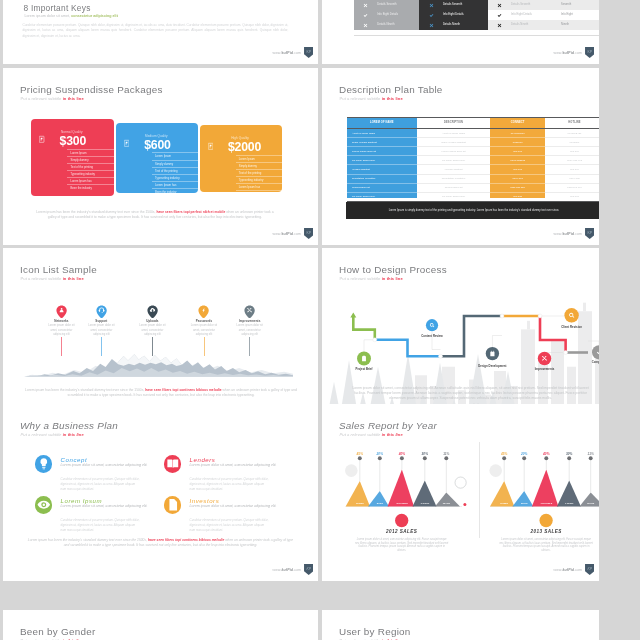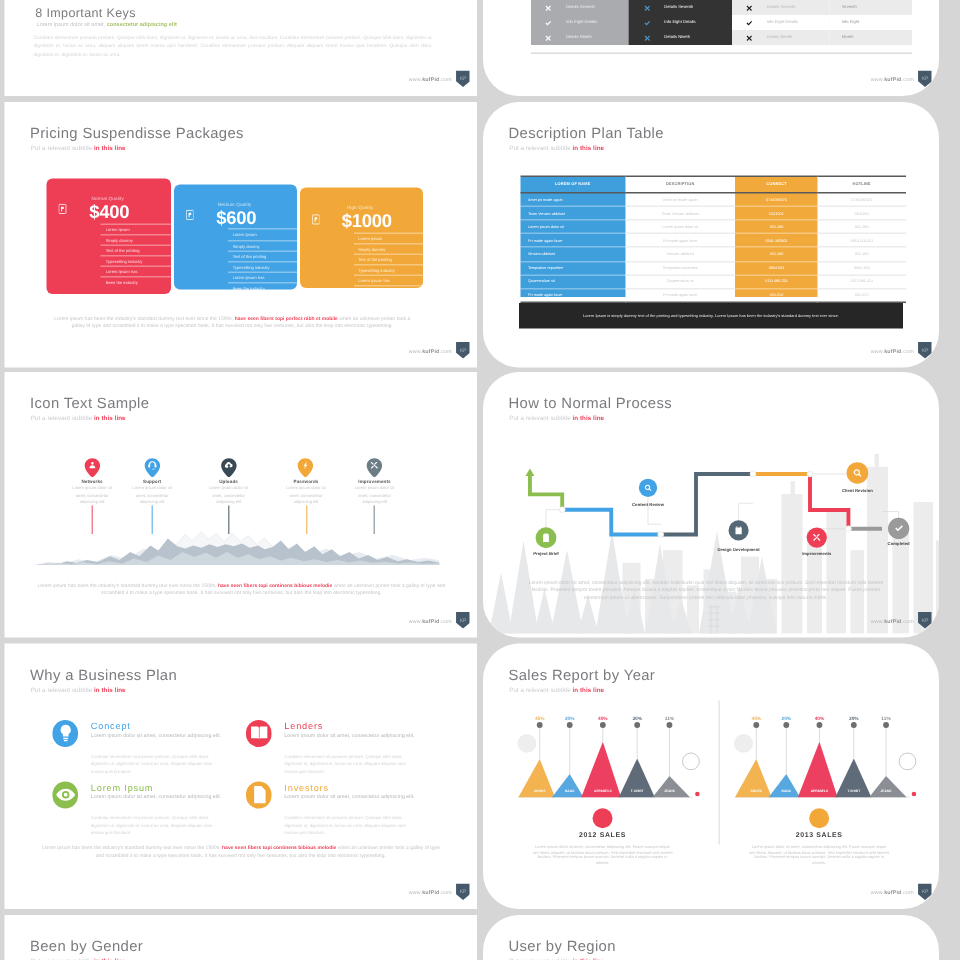--- a/index.html
+++ b/index.html
@@ -2,25 +2,25 @@
 <html><head>
 <meta charset="utf-8">
 <style>
   html,body{margin:0;padding:0;}
   body{width:640px;height:640px;overflow:hidden;background:#d6d6d6;
        font-family:"Liberation Sans",sans-serif;-webkit-font-smoothing:antialiased;}
   .grid{position:absolute;left:0;top:0;width:640px;height:640px;}
   .slide{position:absolute;background:#fff;overflow:hidden;}
   
   .c0{left:3px;width:315px;}
-  .c1{left:322px;width:304px;border-radius:24px;}
+  .c1{left:322px;width:277px;}
   .r0{top:-113px;height:177px;}
   .r1{top:68px;height:177px;}
   .r2{top:248px;height:177px;}
-  .r3{top:429px;height:177px;}
+  .r3{top:404px;height:177px;font-style:italic;}
   .r4{top:610px;height:177px;}
 
   
   .title{position:absolute;left:17px;top:16.4px;font-size:9.9px;color:#7b7c7f;font-weight:400;
          letter-spacing:0.25px;white-space:nowrap;}
   .subtitle{position:absolute;left:17.5px;top:28.2px;font-size:4.15px;color:#c9cacc;white-space:nowrap;letter-spacing:0.05px;}
   .subtitle b{color:#ee3e55;font-weight:700;}
   .footer{position:absolute;right:16.8px;bottom:9.2px;font-size:3.55px;color:#b6b8bb;letter-spacing:0.12px;}
   .footer .dom{color:#8e9194;font-weight:700;}
   .shield{position:absolute;right:5px;bottom:6.1px;width:9.4px;height:11px;}
@@ -210,21 +210,21 @@
 
   <div class="slide c0 r1">
     <div class="title">Pricing Suspendisse Packages</div>
     <div class="subtitle"><span>Put a relevant subtitle </span><b>in this line</b></div>
     <div class="pcard pc0">
       <svg class="pc-ico" viewBox="0 0 24 30">
           <rect x="1" y="1" width="22" height="28" rx="2" fill="none" stroke="#fff" stroke-width="2.4"></rect>
           <path d="M8 8 h8 v7 h-5 v7 h-3 z" fill="#fff"></path>
         </svg>
       <div class="pc-tier">Normal Quality</div>
-      <div class="pc-price">$400</div>
+      <div class="pc-price">$300</div>
       <ul class="pc-list">
         <li>Lorem Ipsum</li>
         <li>Simply dummy</li>
         <li>Text of the printing</li>
         <li>Typesetting industry</li>
         <li>Lorem Ipsum has</li>
         <li>Been the industry</li>
       </ul>
     </div>
     <div class="pcard pc1">
@@ -242,21 +242,21 @@
         <li>Lorem Ipsum has</li>
         <li>Been the industry</li>
       </ul>
     </div>
     <div class="pcard pc2">
       <svg class="pc-ico" viewBox="0 0 24 30">
           <rect x="1" y="1" width="22" height="28" rx="2" fill="none" stroke="#fff" stroke-width="2.4"></rect>
           <path d="M8 8 h8 v7 h-5 v7 h-3 z" fill="#fff"></path>
         </svg>
       <div class="pc-tier">High Quality</div>
-      <div class="pc-price">$1000</div>
+      <div class="pc-price">$2000</div>
       <ul class="pc-list">
         <li>Lorem Ipsum</li>
         <li>Simply dummy</li>
         <li>Text of the printing</li>
         <li>Typesetting industry</li>
         <li>Lorem Ipsum has</li>
         <li>Been the industry</li>
       </ul>
     </div>
     <div class="lorem pricing-note"><span>Lorem ipsum has been the industry's standard dummy text ever since the 1500s, </span><span class="hl">have seen fibers topi perfect nibh et mobile</span><span> when an unknown printer took a galley of type and scrambled it to make a type specimen book. It has survived not only five centuries, but also the leap into electronic typesetting.</span></div>
@@ -344,21 +344,21 @@
         <span>Lorem Ipsum is simply dummy text of the printing and typesetting industry. Lorem Ipsum has been the industry's standard dummy text ever since.</span>
       </div>
     <div class="footer"><span>www.</span><b class="dom">kufPid</b><span>.com</span></div>
     <svg class="shield" viewBox="0 0 22 26">
         <path d="M0 0 H22 V17 L11 26 L0 17 Z" fill="#45596a"></path>
         <text x="11" y="15" font-size="8" fill="#9eb0bd" text-anchor="middle" font-family="Liberation Sans">KP</text>
       </svg>
   </div>
 
   <div class="slide c0 r2">
-    <div class="title">Icon Text Sample</div>
+    <div class="title">Icon List Sample</div>
     <div class="subtitle"><span>Put a relevant subtitle </span><b>in this line</b></div>
     <div class="mountains">
       <svg viewBox="0 0 600 120" preserveAspectRatio="none" width="100%" height="100%">
 
         <path d="M0 120 L18 112 L40 116 L64 104 L86 112 L112 92 L136 104 L160 74 L184 92 L206 62 L228 84 L252 54 L274 80 L296 46 L318 74 L340 52 L362 82 L386 64 L408 90 L432 74 L456 96 L480 84 L506 102 L530 92 L556 106 L580 100 L600 108 L600 120 Z" fill="#e8ecf0"></path>
 
         <path d="M0 120 L14 116 L30 118 L46 110 L60 115 L76 106 L92 112 L110 96 L124 106 L140 84 L154 96 L170 66 L182 80 L196 46 L208 64 L222 34 L232 52 L246 26 L256 48 L268 32 L280 56 L292 30 L304 54 L316 38 L328 62 L340 44 L352 70 L364 52 L376 76 L388 60 L400 84 L414 68 L426 90 L440 76 L452 96 L466 84 L480 102 L494 92 L508 106 L522 98 L538 110 L552 104 L568 112 L584 108 L600 114 L600 120 Z" fill="#b7c2cd"></path>
 
         <path d="M196 46 L208 64 L222 34 L232 52 L246 26 L256 48 L268 32 L280 56 L292 30 L304 54 L316 38 L328 62 L340 44 L352 70 L340 76 L330 66 L318 72 L306 60 L294 68 L282 62 L270 70 L258 62 L246 72 L234 66 L222 74 L210 68 Z" fill="#ffffff" opacity="0.85"></path>
 
@@ -438,21 +438,21 @@
       </div>
     <div class="lorem il-note"><span>Lorem ipsum has been the industry's standard dummy text ever since the 1500s, </span><span class="hl">have seen fibers topi continens bibious melodie</span><span> when an unknown printer took a galley of type and scrambled it to make a type specimen book. It has survived not only five centuries, but also the leap into electronic typesetting.</span></div>
     <div class="footer"><span>www.</span><b class="dom">kufPid</b><span>.com</span></div>
     <svg class="shield" viewBox="0 0 22 26">
         <path d="M0 0 H22 V17 L11 26 L0 17 Z" fill="#45596a"></path>
         <text x="11" y="15" font-size="8" fill="#9eb0bd" text-anchor="middle" font-family="Liberation Sans">KP</text>
       </svg>
   </div>
 
   <div class="slide c1 r2">
-    <div class="title">How to Normal Process</div>
+    <div class="title">How to Design Process</div>
     <div class="subtitle"><span>Put a relevant subtitle </span><b>in this line</b></div>
     <svg class="city" viewBox="0 0 315 130" preserveAspectRatio="none">
       <g fill="#ececed">
         <rect x="93" y="78" width="12" height="44"></rect>
           <rect x="108" y="88" width="9" height="34"></rect>
         <rect x="120" y="70" width="13" height="52"></rect>
           <rect x="136" y="92" width="8" height="30"></rect>
         <rect x="147" y="82" width="11" height="40"></rect>
           <rect x="161" y="96" width="8" height="26"></rect>
         <rect x="172" y="74" width="12" height="48"></rect>

